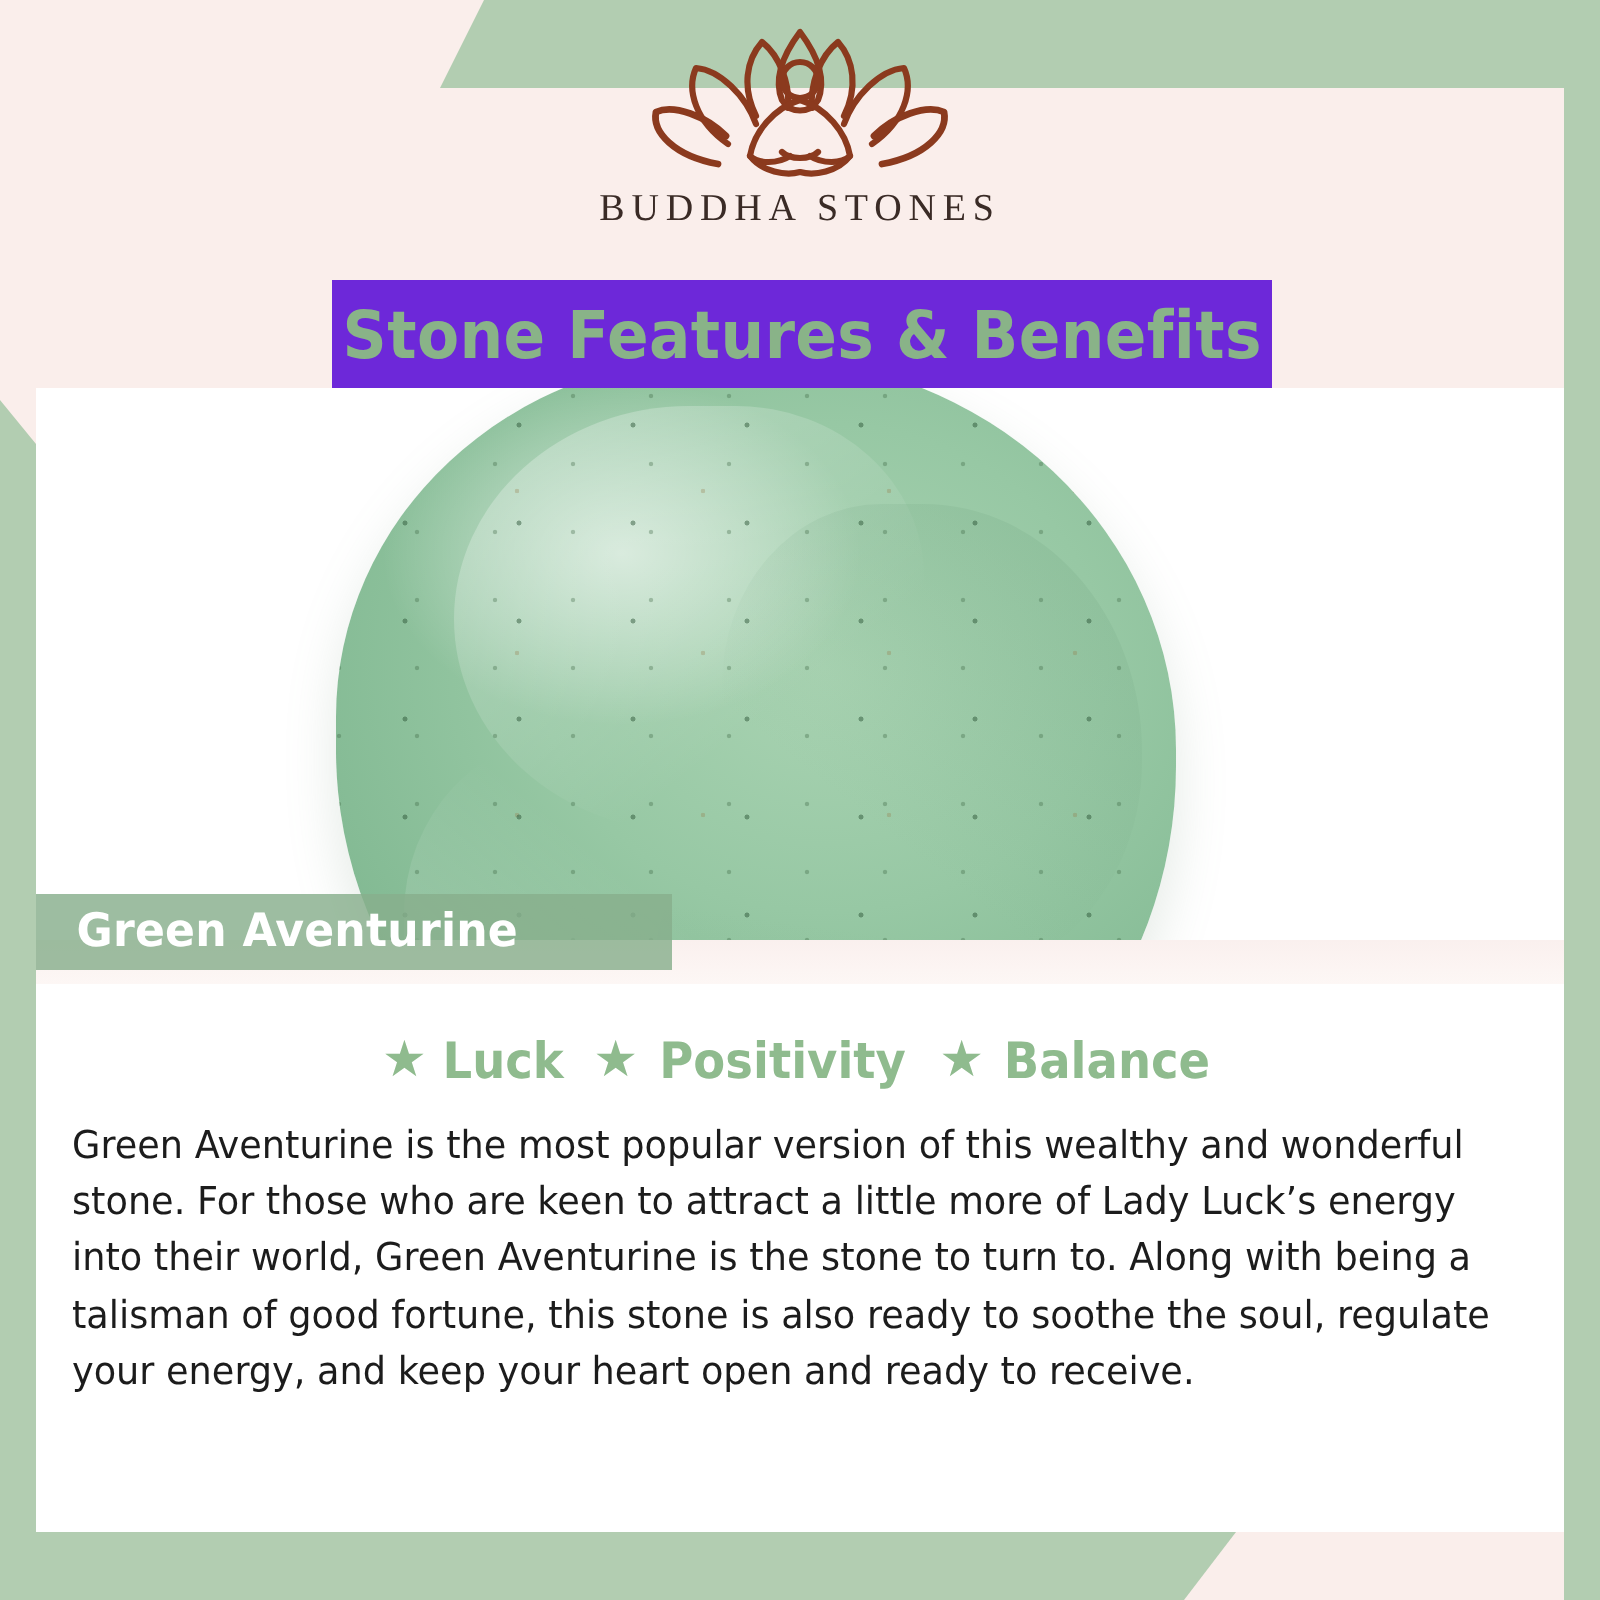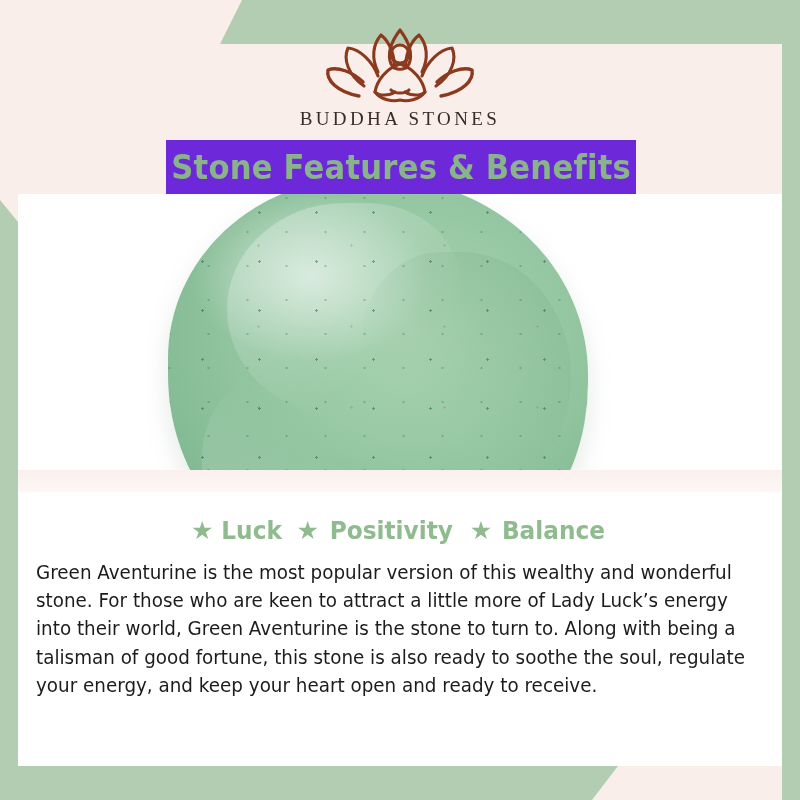--- a/index.html
+++ b/index.html
@@ -40,21 +40,21 @@
   .frame-bottom {
     left:0; bottom:0; width:618px; height:34px;
     clip-path:polygon(0 0, 100% 0, calc(100% - 26px) 100%, 0 100%);
   }
 
   
   .header {
     position:absolute; top:0; left:0; width:800px; height:142px;
     display:flex; flex-direction:column;
     align-items:center; justify-content:flex-start;
-    padding-top:22px;
+    padding-top:8px;
   }
   .logo-mark { width:170px; height:82px; display:block; }
   .brand-name {
     margin-top:4px;
     font-family:"Liberation Serif", serif;
     font-size:19px; letter-spacing:3.4px;
     color:#3a2b26; font-weight:400;
   }
 
   
@@ -235,20 +235,23 @@
         <div class="facet facet-a"></div>
         <div class="facet facet-b"></div>
         <div class="facet facet-c"></div>
         <div class="facet facet-d"></div>
         <div class="speckles"></div>
       </div>
     </div>
     <div class="hero-wash"></div>
   </div>
 
+  <div class="name-band">
+    <div class="name-band-text">Green Aventurine</div>
+  </div>
 
   <div class="content">
 
     <div class="benefits">
       <div class="benefit">
         <span class="benefit-star">★</span>
         <span class="benefit-label">Luck</span>
       </div>
       <div class="benefit">
         <span class="benefit-star">★</span>

